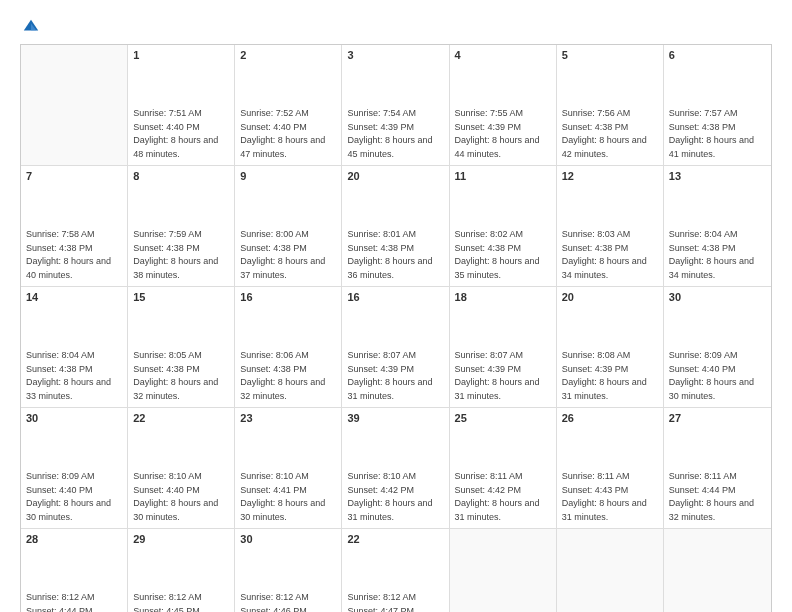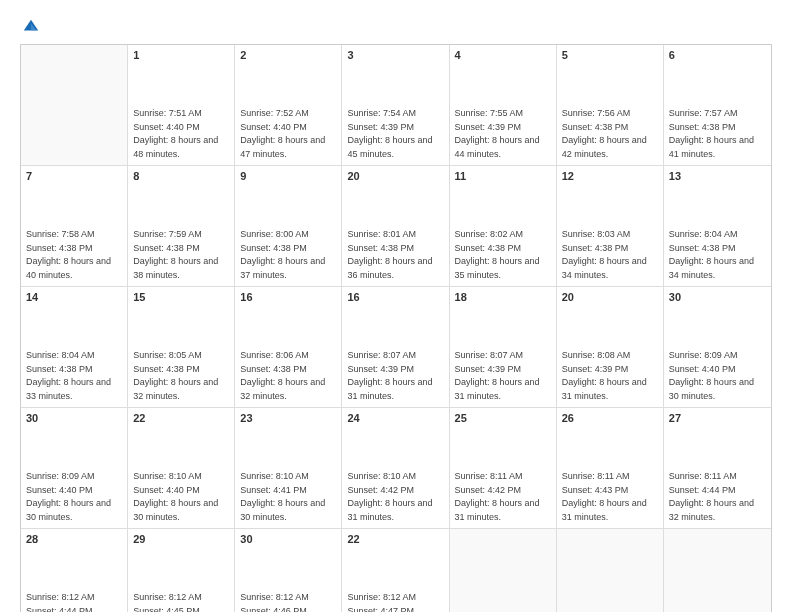--- a/index.html
+++ b/index.html
@@ -232,21 +232,21 @@
           </div>
           <div class="cal-cell">
             <div class="day-num">22</div>
             <div class="day-info">Sunrise: 8:10 AM<br>Sunset: 4:40 PM<br>Daylight: 8 hours and 30 minutes.</div>
           </div>
           <div class="cal-cell">
             <div class="day-num">23</div>
             <div class="day-info">Sunrise: 8:10 AM<br>Sunset: 4:41 PM<br>Daylight: 8 hours and 30 minutes.</div>
           </div>
           <div class="cal-cell">
-            <div class="day-num">24</div>
+            <div class="day-num">39</div>
             <div class="day-info">Sunrise: 8:10 AM<br>Sunset: 4:42 PM<br>Daylight: 8 hours and 31 minutes.</div>
           </div>
           <div class="cal-cell">
             <div class="day-num">25</div>
             <div class="day-info">Sunrise: 8:11 AM<br>Sunset: 4:42 PM<br>Daylight: 8 hours and 31 minutes.</div>
           </div>
           <div class="cal-cell">
             <div class="day-num">26</div>
             <div class="day-info">Sunrise: 8:11 AM<br>Sunset: 4:43 PM<br>Daylight: 8 hours and 31 minutes.</div>
           </div>

